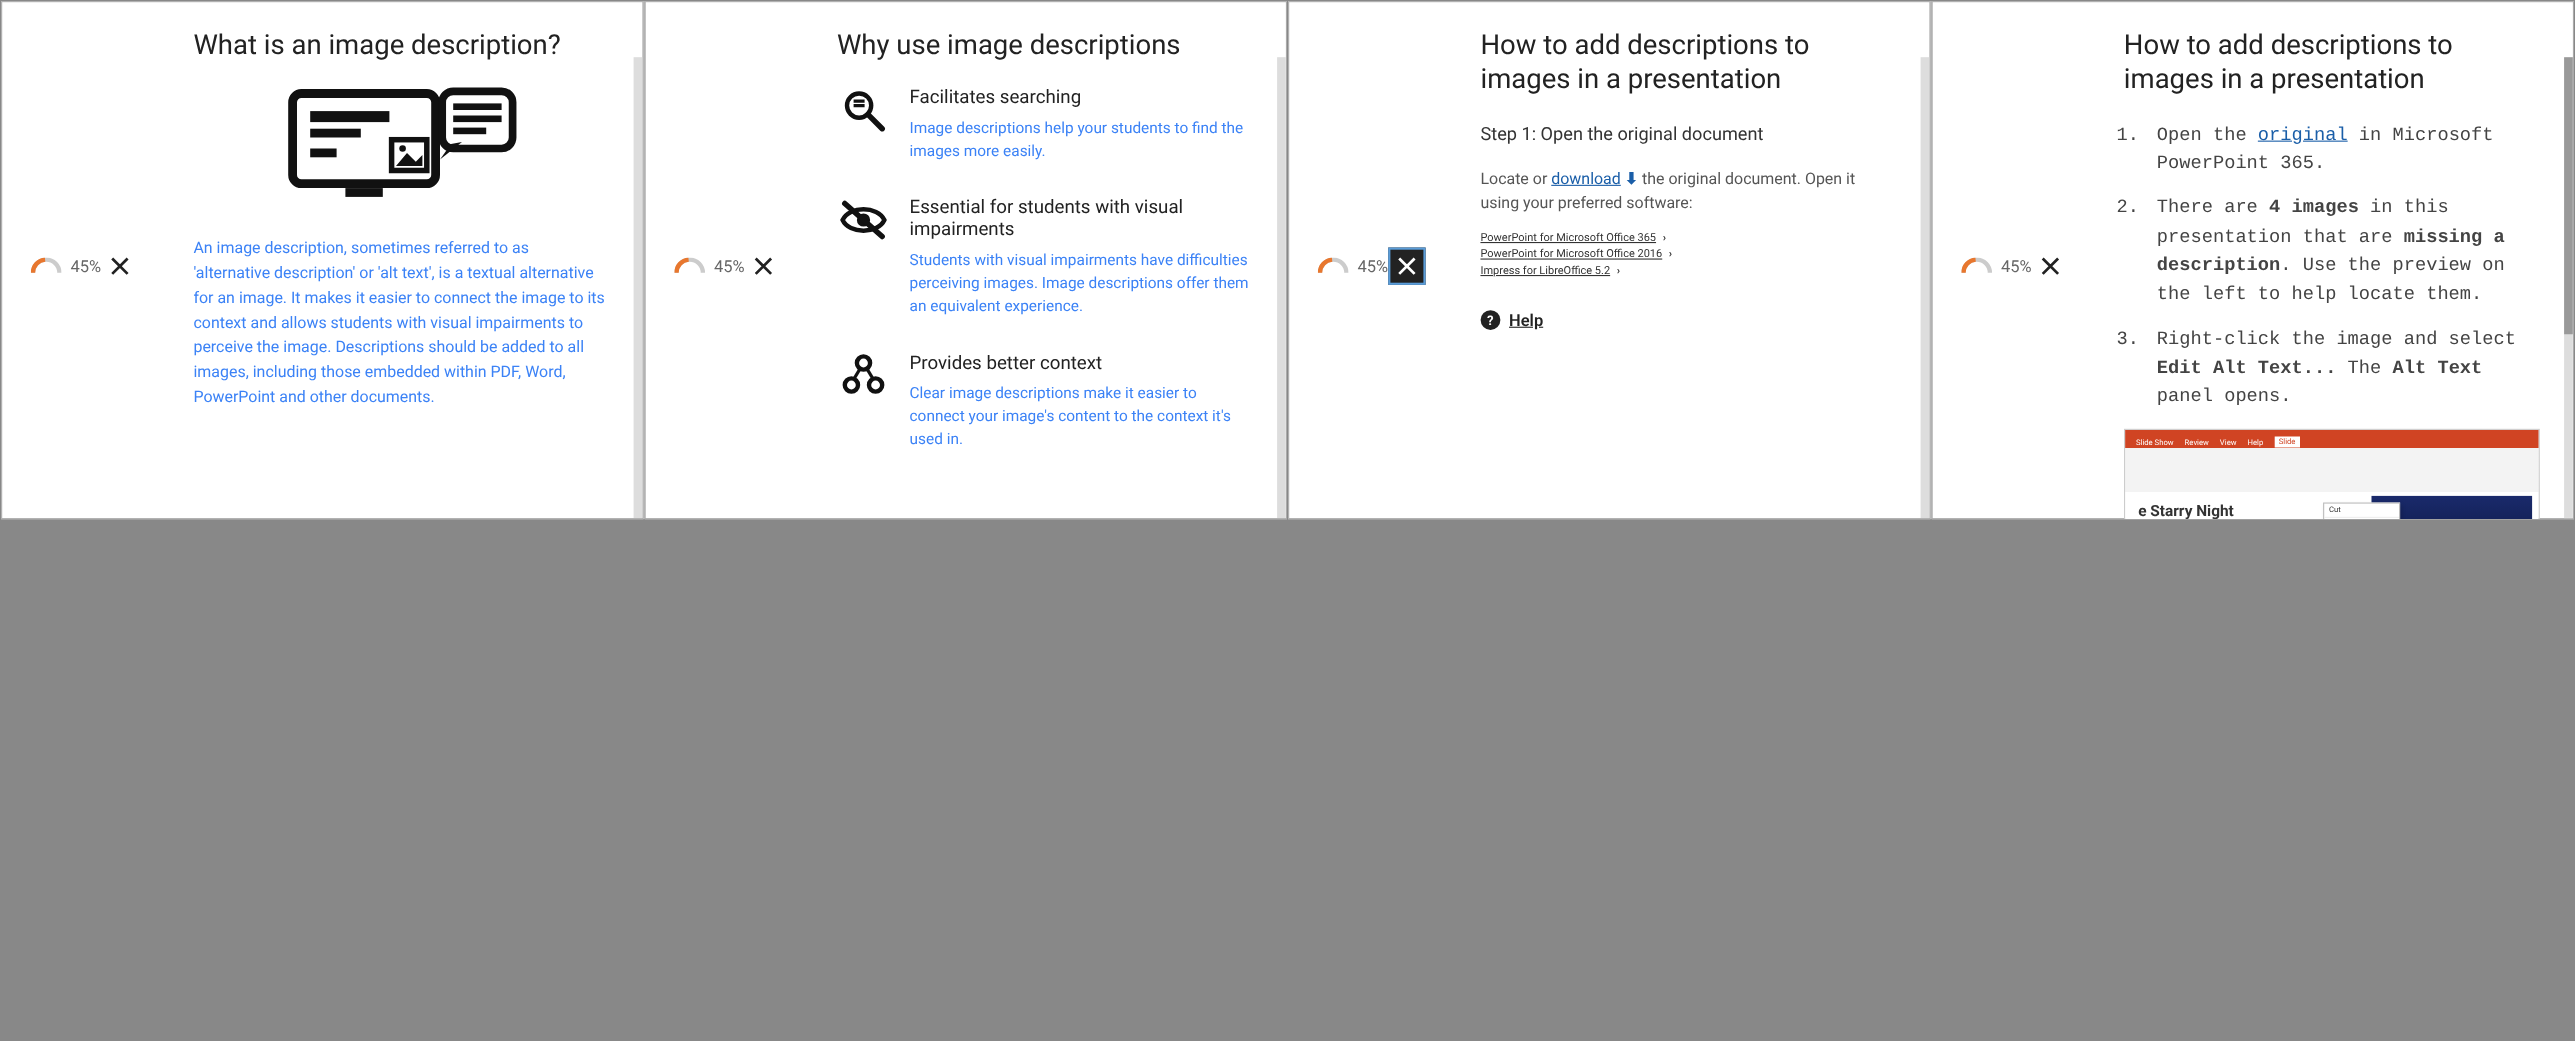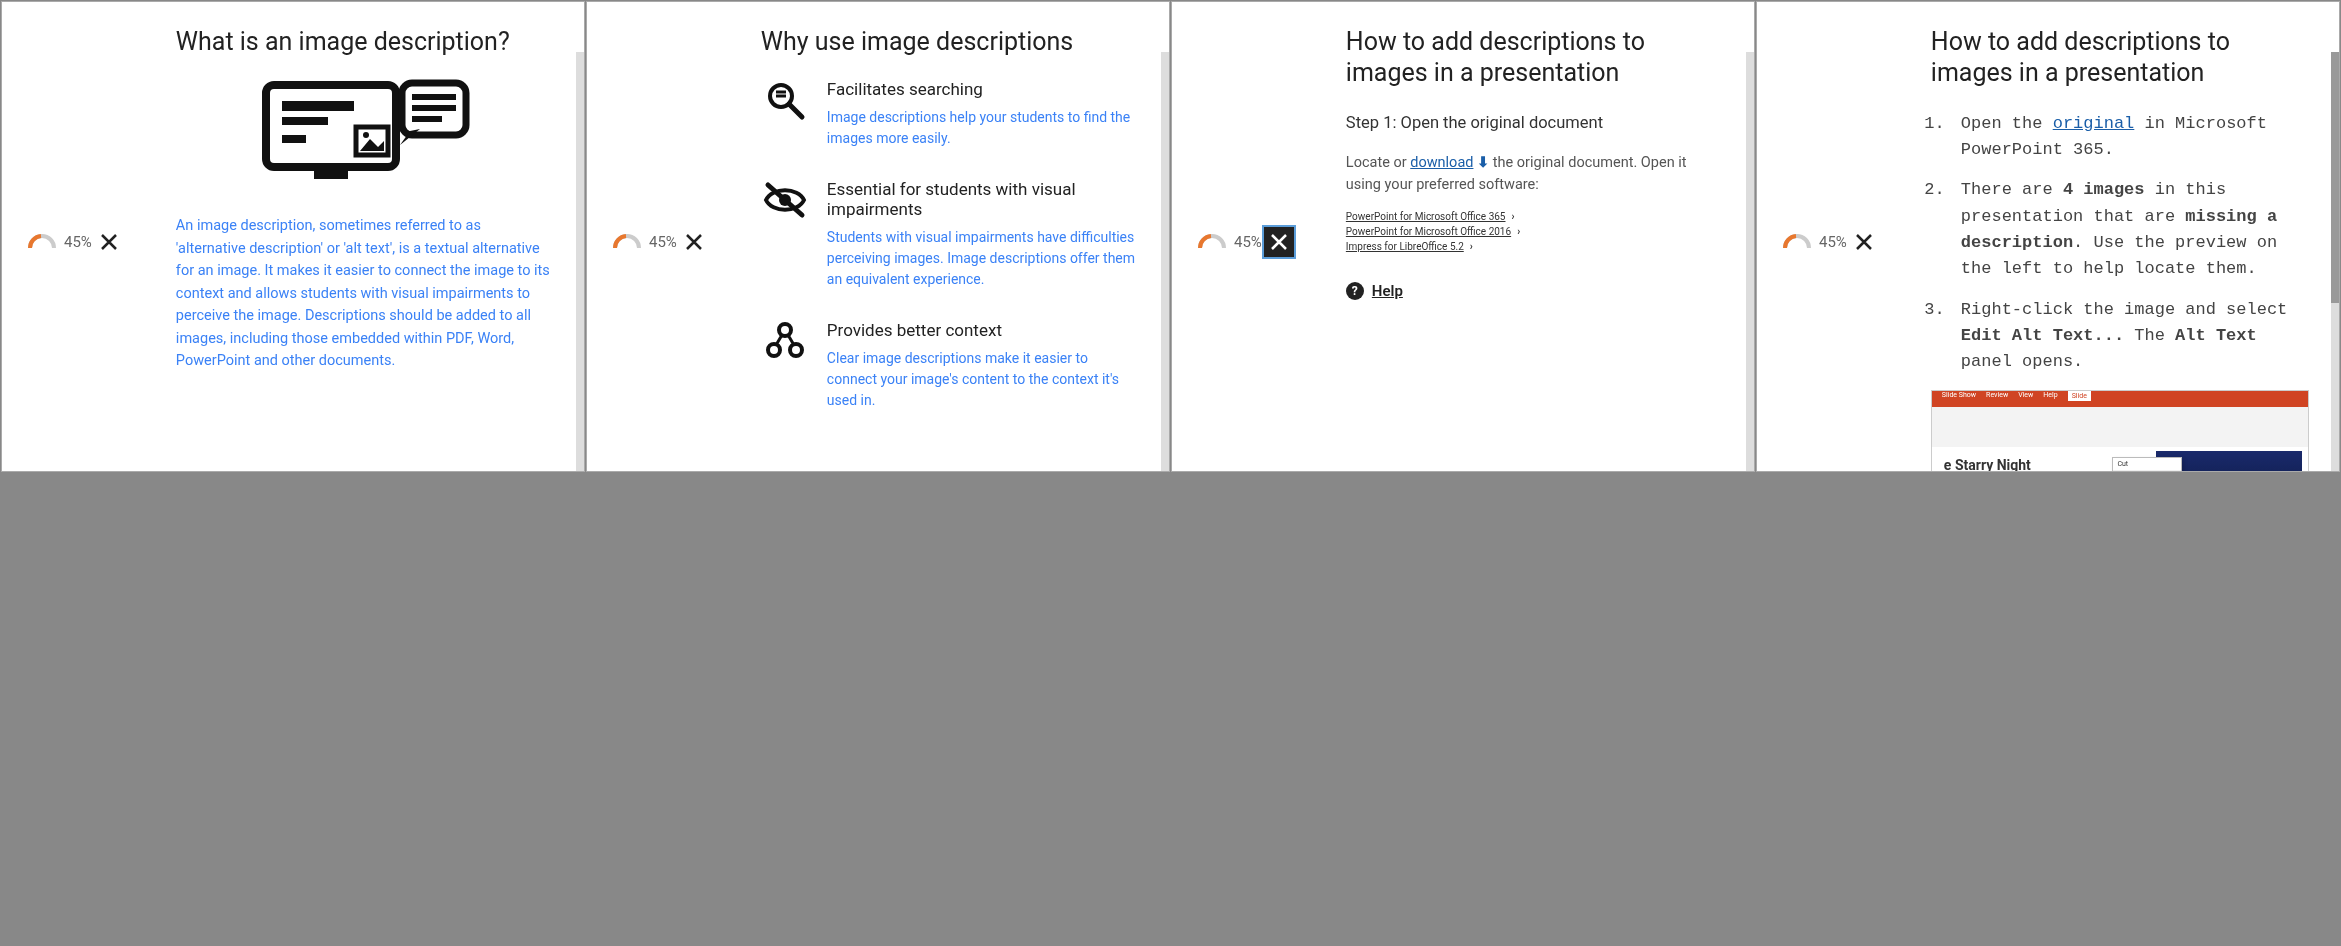--- a/index.html
+++ b/index.html
@@ -168,21 +168,21 @@
   .screenshot-placeholder {
     margin-top: 10px;
     border: 1px solid #ccc;
     height: 160px;
     background: linear-gradient(#d04423 0 16px, #f3f3f3 16px 56px, #fff 56px 100%);
     position: relative;
     overflow: hidden;
   }
   .screenshot-placeholder .ribbon-tabs {
     position: absolute; top: 0; left: 0; right: 12px; height: 16px;
-    display: flex; gap: 10px; padding-left: 10px; align-items: flex-start;
+    display: flex; gap: 10px; padding-left: 10px; align-items: flex-end;
     font-size: 7px; color: #fff;
   }
   .screenshot-placeholder .doc-area {
     position: absolute; top: 60px; left: 0; right: 0; bottom: 0;
     display: flex; gap: 6px; padding: 0 6px;
   }
   .doc-left {
     flex: 1; background: #fff; padding: 6px; font-size: 8px; color: #333;
   }
   .doc-left .big { font-size: 14px; font-weight: bold; margin-bottom: 4px; }

